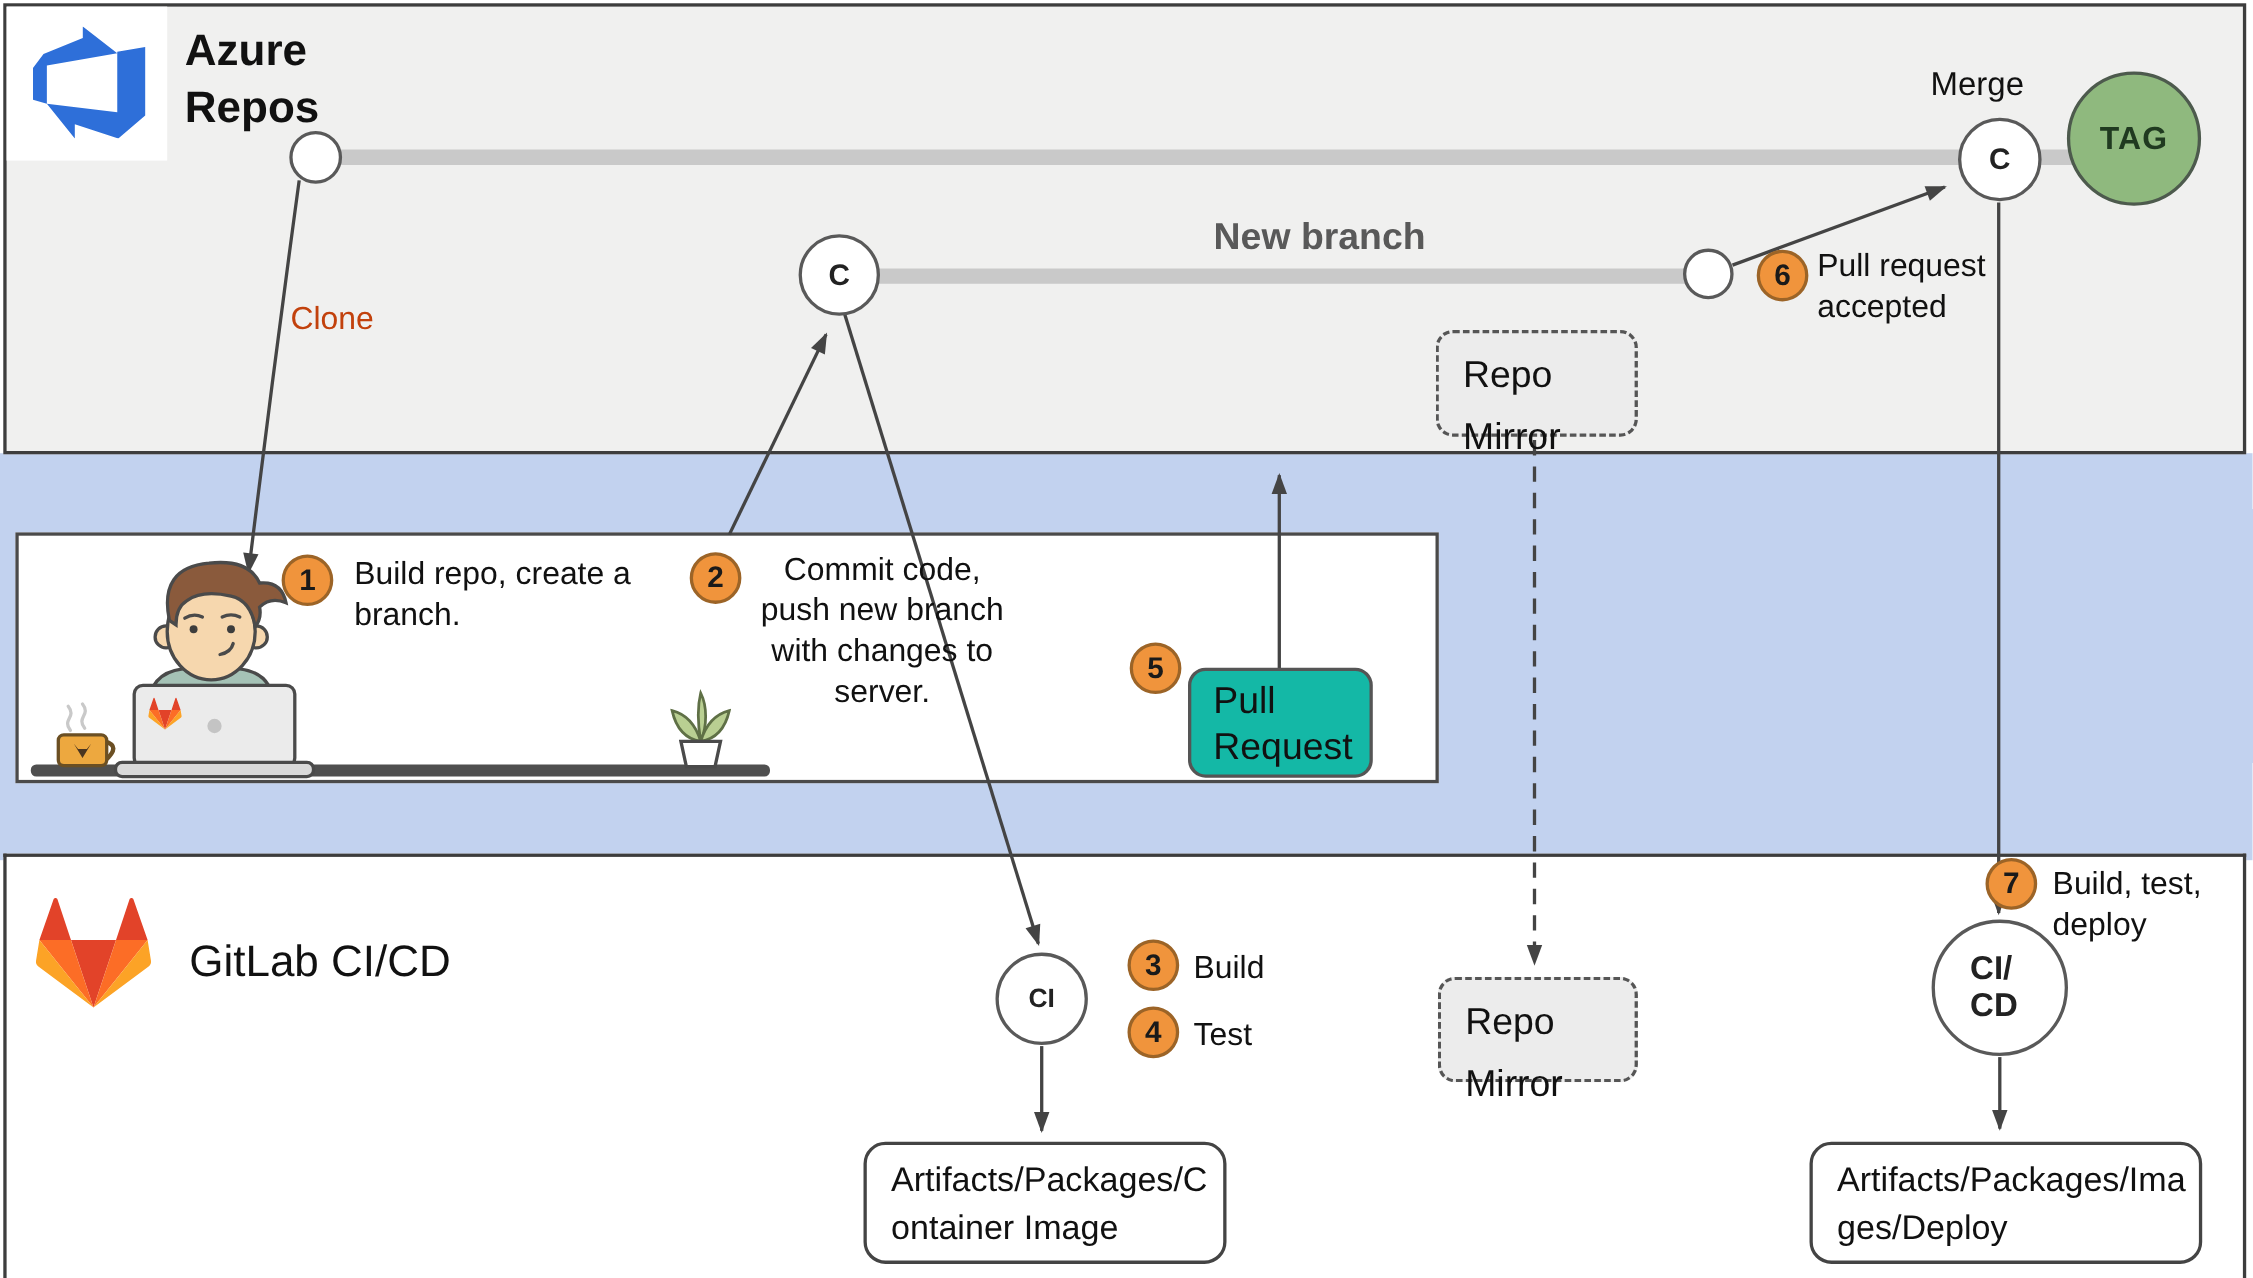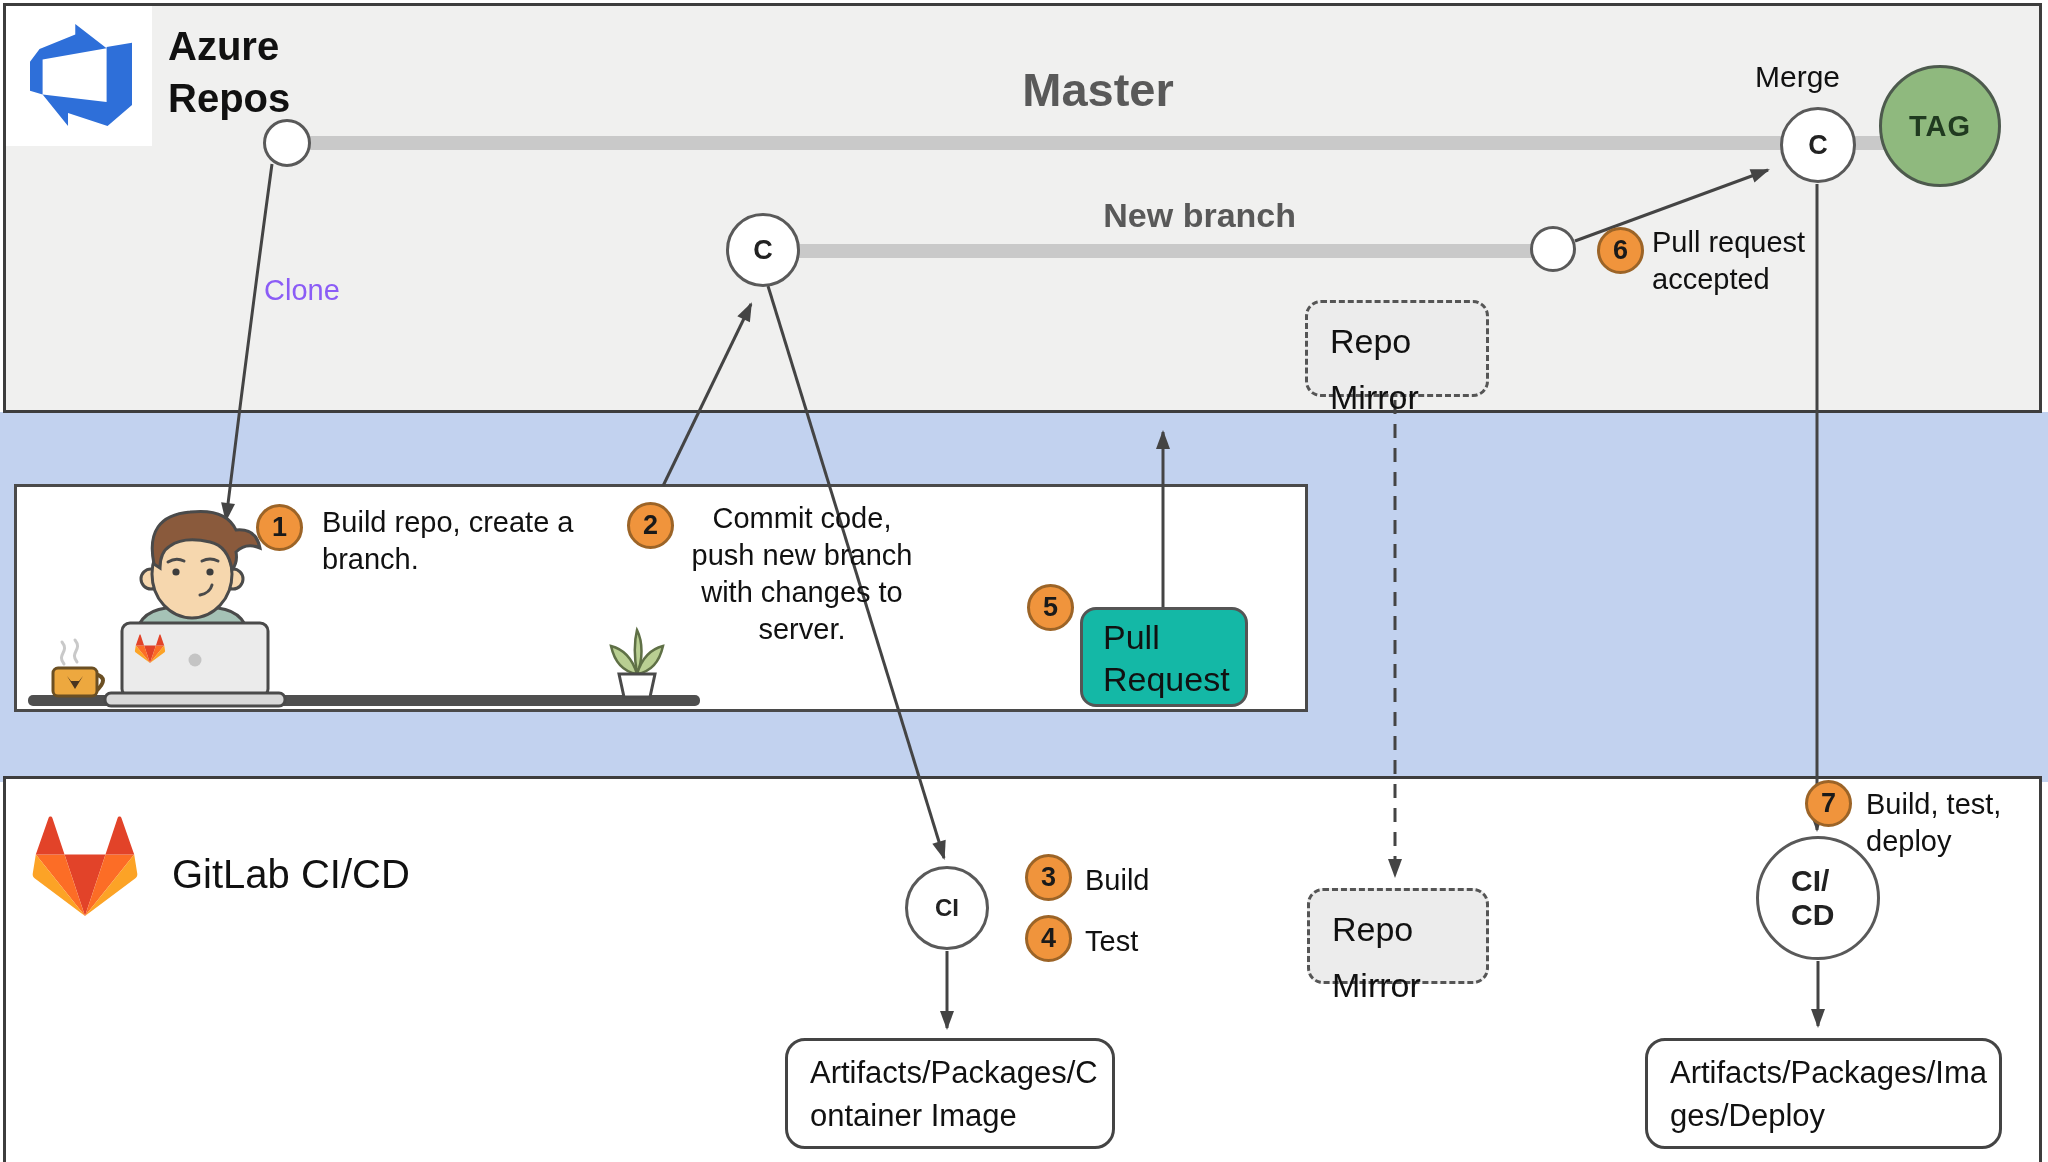--- a/index.html
+++ b/index.html
@@ -16,21 +16,21 @@
   .dev-box{left:14px;top:484px;width:1294px;height:228px;background:#ffffff;
            border:3px solid #4a4a4a;box-sizing:border-box;}
   
   .azure-logo-plate{left:6px;top:6px;width:146px;height:140px;background:#ffffff;}
   .azure-title{left:168px;top:20px;width:230px;font-size:40px;font-weight:700;color:#111;line-height:1.3;}
   .gitlab-title{left:172px;top:852px;font-size:40px;font-weight:400;color:#111;}
   
   .lbl-master{left:998px;top:62px;width:200px;text-align:center;font-size:47px;font-weight:700;color:#595959;}
   .lbl-newbranch{left:1068px;top:196px;width:228px;text-align:right;font-size:34px;font-weight:700;color:#595959;}
   .lbl-merge{left:1755px;top:60px;font-size:30px;color:#111;}
-  .lbl-clone{left:264px;top:274px;font-size:29px;color:#8b5cf6;}
+  .lbl-clone{left:264px;top:274px;font-size:29px;color:#c2410c;}
   
   .node{border-radius:50%;background:#fff;border:3px solid #595959;box-sizing:border-box;
         display:flex;align-items:center;justify-content:center;font-weight:700;color:#222;}
   .node-plain-left{left:263px;top:119px;width:48px;height:48px;}
   .node-c-branch{left:726px;top:213px;width:74px;height:74px;font-size:27px;}
   .node-plain-end{left:1530px;top:226px;width:46px;height:46px;}
   .node-c-merge{left:1780px;top:107px;width:76px;height:76px;font-size:27px;}
   .node-tag{left:1879px;top:65px;width:122px;height:122px;background:#8fb97e;border-color:#4d5a4d;
             font-size:29px;letter-spacing:1px;color:#203a20;}
   .node-ci{left:905px;top:866px;width:84px;height:84px;font-size:24px;}
@@ -79,21 +79,20 @@
   <svg class="abs" style="left:26px;top:24px;" width="110" height="102" viewBox="0 0 24 24">
     <path fill="#2e6fd9" d="M0 8.877 2.247 5.91l8.405-3.416V.022l7.37 5.696L2.966 8.338v8.225L0 15.707zm24-4.45v14.651l-5.753 4.9-9.303-3.057v3.056l-5.978-7.416 15.057 1.798V5.416z"></path>
   </svg>
   <div class="abs azure-title">Azure Repos</div>
 
   <svg class="abs" style="left:30px;top:815px;" width="110" height="104" viewBox="0 0 36 34">
     <use href="#tanuki"></use>
   </svg>
   <div class="abs gitlab-title">GitLab CI/CD</div>
 
-  <div class="abs lbl-master">Master</div>
   <div class="abs lbl-newbranch">New branch</div>
   <div class="abs lbl-merge">Merge</div>
   <div class="abs lbl-clone">Clone</div>
 
   <svg class="abs overlay" width="2048" height="1162" viewBox="0 0 2048 1162">
     <defs>
       <marker id="ah" markerUnits="userSpaceOnUse" markerWidth="24" markerHeight="20" refX="19" refY="9" orient="auto">
         <path d="M2,2 L21,9 L2,16 Z" fill="#444"></path>
       </marker>
       <symbol id="tanuki" viewBox="0 0 36 34">

